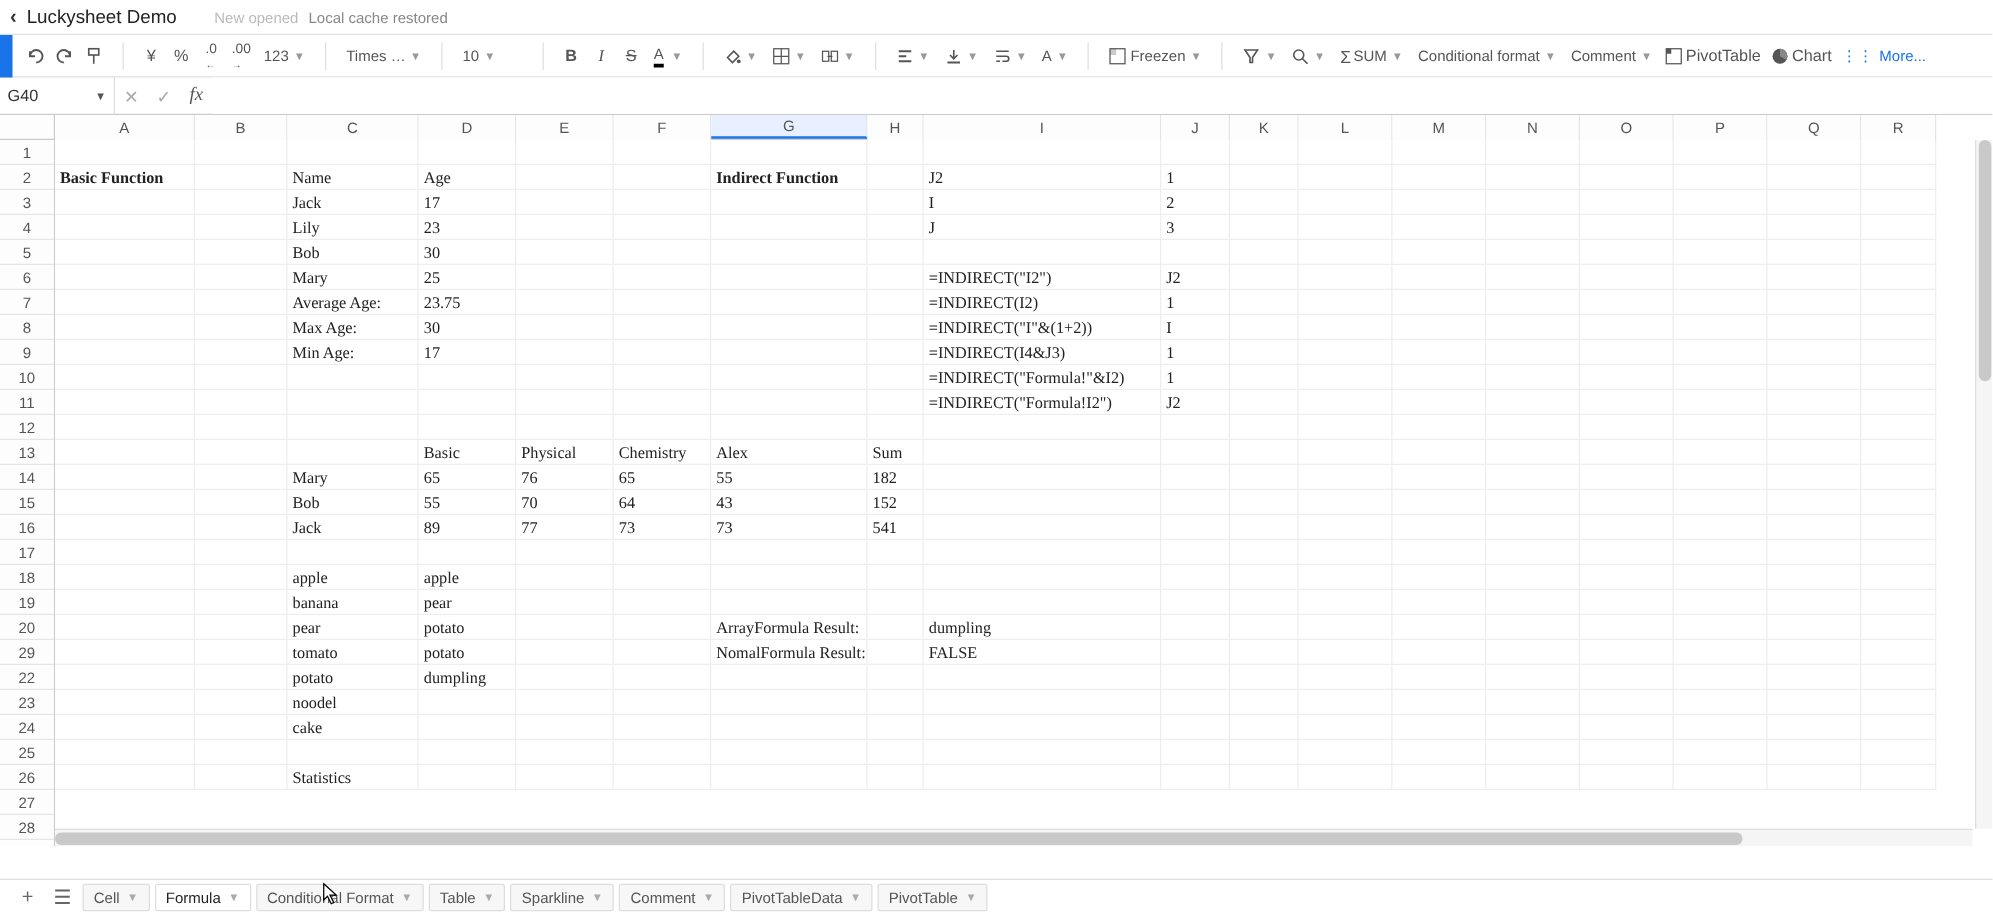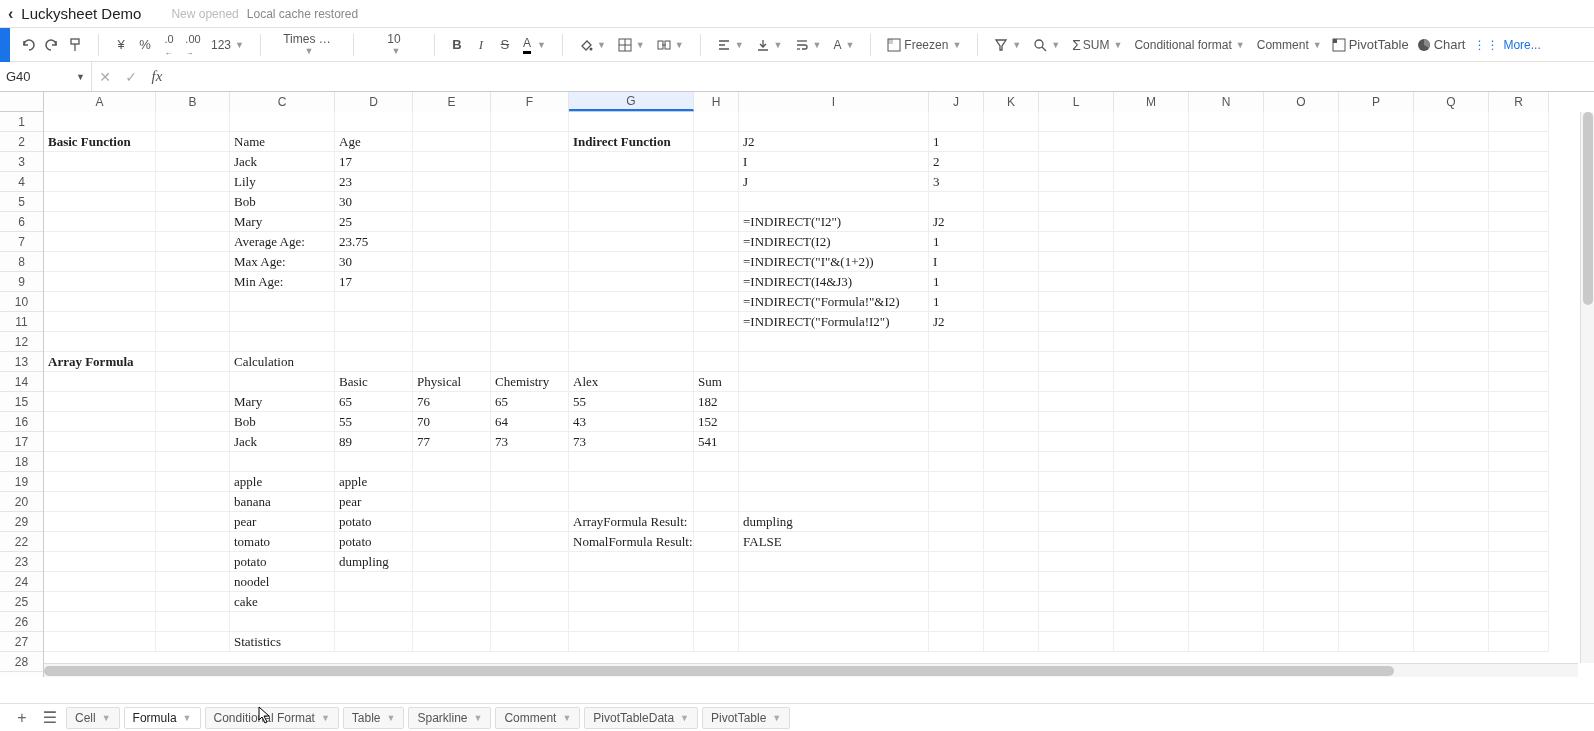--- a/index.html
+++ b/index.html
@@ -9,21 +9,21 @@
   .header .title { font-size:15px; color:#222; margin-right:30px; }
   .header .status1 { color:#bbb; font-size:12px; margin-right:8px; }
   .header .status2 { color:#888; font-size:12px; }
   .toolbar { display:flex; align-items:center; height:34px; border-bottom:1px solid #e0e0e0; padding:0 0 0 0; }
   .toolbar .drag { width:10px; height:34px; background:#1a73e8; }
   .toolbar .grp { display:flex; align-items:center; height:100%; padding:0 6px; }
   .toolbar .sep { width:1px; height:22px; background:#e0e0e0; margin:0 4px; }
   .tb-btn { display:flex; align-items:center; justify-content:center; min-width:24px; height:26px; padding:0 4px; cursor:pointer; color:#555; font-size:13px; border-radius:2px; }
   .tb-dd { display:flex; align-items:center; height:26px; padding:0 6px; cursor:pointer; color:#555; font-size:12px; }
   .tb-dd .caret { margin-left:4px; font-size:9px; color:#999; }
-  .tb-dd.wide { min-width:60px; justify-content:flex-start;flex-direction:column; }
+  .tb-dd.wide { min-width:60px; justify-content:flex-start; }
   .caret { font-size:9px; color:#999; }
   .underline-color { border-bottom:3px solid #000; padding-bottom:1px; }
   .formula-bar { display:flex; align-items:center; height:30px; border-bottom:1px solid #ccc; }
   .name-box { display:flex; align-items:center; justify-content:space-between; width:92px; height:100%; padding:0 6px; border-right:1px solid #e0e0e0; font-size:13px; }
   .name-box .caret2 { font-size:9px; color:#555; }
   .fb-btn { width:26px; height:100%; display:flex; align-items:center; justify-content:center; color:#aaa; font-size:14px; cursor:pointer;}
   .fb-fx { font-style:italic; font-family: "Times New Roman", serif; font-size:15px; color:#555; width:26px; display:flex; align-items:center; justify-content:center; }
   .fb-input { flex:1; height:100%; border:none; outline:none; padding:0 6px; font-size:13px; }
   .grid-wrap { position:relative; width:100%; height:585px; overflow:hidden; }
   .corner { position:absolute; left:0; top:0; width:44px; height:20px; background:#fdfdfd; border-right:1px solid #ccc; border-bottom:1px solid #ccc; z-index:3;}
@@ -564,40 +564,20 @@
         <div class="cell" style="width: 55px;"></div>
         <div class="cell" style="width: 75px;"></div>
         <div class="cell" style="width: 75px;"></div>
         <div class="cell" style="width: 75px;"></div>
         <div class="cell" style="width: 75px;"></div>
         <div class="cell" style="width: 75px;"></div>
         <div class="cell" style="width: 75px;"></div>
         <div class="cell" style="width: 60px;"></div>
       </div>
       <div class="row">
-        <div class="cell bold" style="width: 112px;">Array Formula</div>
-        <div class="cell" style="width: 74px;"></div>
-        <div class="cell" style="width: 105px;">Calculation</div>
-        <div class="cell" style="width: 78px;"></div>
-        <div class="cell" style="width: 78px;"></div>
-        <div class="cell" style="width: 78px;"></div>
-        <div class="cell" style="width: 125px;"></div>
-        <div class="cell" style="width: 45px;"></div>
-        <div class="cell" style="width: 190px;"></div>
-        <div class="cell" style="width: 55px;"></div>
-        <div class="cell" style="width: 55px;"></div>
-        <div class="cell" style="width: 75px;"></div>
-        <div class="cell" style="width: 75px;"></div>
-        <div class="cell" style="width: 75px;"></div>
-        <div class="cell" style="width: 75px;"></div>
-        <div class="cell" style="width: 75px;"></div>
-        <div class="cell" style="width: 75px;"></div>
-        <div class="cell" style="width: 60px;"></div>
-      </div>
-      <div class="row">
         <div class="cell" style="width: 112px;"></div>
         <div class="cell" style="width: 74px;"></div>
         <div class="cell" style="width: 105px;"></div>
         <div class="cell" style="width: 78px;">Basic</div>
         <div class="cell" style="width: 78px;">Physical</div>
         <div class="cell" style="width: 78px;">Chemistry</div>
         <div class="cell" style="width: 125px;">Alex</div>
         <div class="cell" style="width: 45px;">Sum</div>
         <div class="cell" style="width: 190px;"></div>
         <div class="cell" style="width: 55px;"></div>

